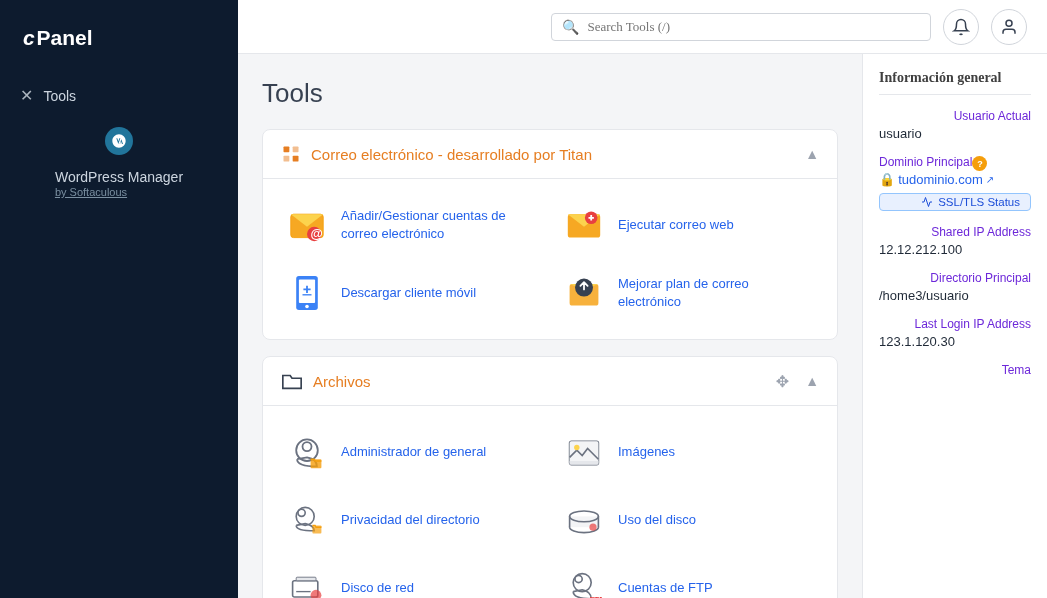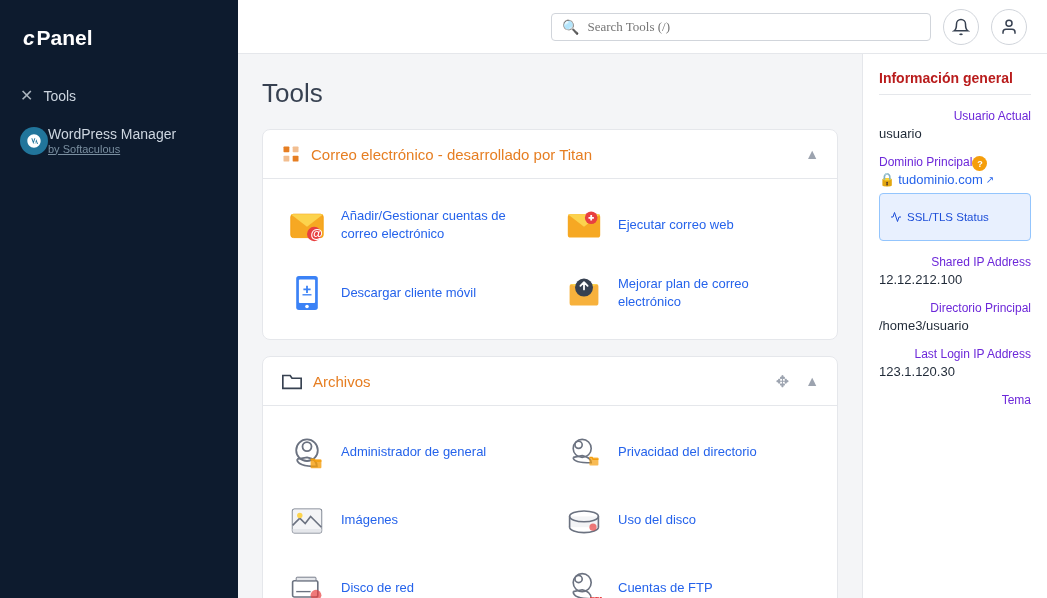--- a/index.html
+++ b/index.html
@@ -29,21 +29,22 @@
       gap: 10px;
     }
     #sidebar .nav-item .nav-icon { font-size: 16px; color: #aab4be; }
     #sidebar .wp-item {
       display: flex;
       align-items: center;
       padding: 10px 20px;
       color: #cdd6e0;
       cursor: pointer;
       font-size: 14px;
-      gap: 0;
+      gap: 14px;
+      flex-direction: column;
     }
     #sidebar .wp-item .wp-icon {
       width: 28px;
       height: 28px;
       background: #21759b;
       border-radius: 50%;
       display: flex;
       align-items: center;
       justify-content: center;
       font-size: 14px;
@@ -190,24 +191,25 @@
       width: 185px;
       background: #fff;
       border-left: 1px solid #e5e7eb;
       overflow-y: auto;
       padding: 16px;
       flex-shrink: 0;
     }
     #right-panel h2 {
       font-size: 14px;
       font-weight: 600;
-      color: #b91c1c;
+      color: #404040;
       margin-bottom: 14px;
       padding-bottom: 8px;
       border-bottom: 1px solid #e5e7eb;
+      font-family: Liberation Serif, serif;
     }
     .info-group { margin-bottom: 14px; }
     .info-label {
       font-size: 12px;
       color: #6d28d9;
       margin-bottom: 3px;
       text-align: right;
     }
     .info-value {
       font-size: 13px;
@@ -222,26 +224,26 @@
     }
     .info-link .ext-icon { font-size: 10px; color: #2563eb; }
     .ssl-btn {
       display: flex;
       align-items: center;
       gap: 5px;
       background: #e8f0fe;
       border: 1.5px solid #93c5fd;
       color: #1d4ed8;
       border-radius: 4px;
-      padding: 17px 10px;
+      padding: 2px 10px;
       font-size: 11.5px;
       cursor: pointer;
       margin-top: 6px;
       width: 100%;
-      justify-content: flex-start;
+      justify-content: flex-end;
     }
     .domain-info { display: flex; align-items: center; gap: 0; }
     .domain-question { 
       width: 15px; height: 15px;
       background: #f59e0b;
       border-radius: 50%;
       color: #fff;
       font-size: 9px;
       display: flex;
       align-items: center;
@@ -405,41 +407,41 @@
                 <rect x="24" y="28" width="12" height="10" rx="1" fill="#f59e0b" opacity="0.8"></rect>
                 <path d="M24,28 L28,28 L29,30 L36,30" fill="none" stroke="#f59e0b" stroke-width="1.5"></path>
               </svg>
             </div>
             <span class="tool-label">Administrador de general</span>
           </div>
 
           <div class="tool-item">
             <div class="tool-icon">
               <svg width="40" height="40" viewBox="0 0 40 40">
+                <rect x="4" y="8" width="32" height="26" rx="2" fill="none" stroke="#6b7280" stroke-width="1.8"></rect>
+                <rect x="4" y="8" width="32" height="26" rx="2" fill="#f3f4f6"></rect>
+                <polyline points="4,26 12,18 18,24 24,16 36,28" fill="none" stroke="#6b7280" stroke-width="1.8"></polyline>
+                <circle cx="12" cy="15" r="3" fill="#fcd34d"></circle>
+                <path d="M4,30 L36,30 L36,34 L4,34 Z" fill="#e5e7eb"></path>
+              </svg>
+            </div>
+            <span class="tool-label">Imágenes</span>
+          </div>
+
+          <div class="tool-item">
+            <div class="tool-icon">
+              <svg width="40" height="40" viewBox="0 0 40 40">
                 <circle cx="18" cy="16" r="10" fill="none" stroke="#6b7280" stroke-width="1.8"></circle>
                 <circle cx="14" cy="12" r="4" fill="none" stroke="#6b7280" stroke-width="1.8"></circle>
                 <path d="M8,26 Q8,32 28,32 Q28,26 18,24 Q8,26 8,26" fill="none" stroke="#6b7280" stroke-width="1.8"></path>
                 <rect x="26" y="26" width="10" height="9" rx="1" fill="#f59e0b" opacity="0.7"></rect>
                 <path d="M26,26 L29,26 L30,28 L36,28" fill="none" stroke="#f59e0b" stroke-width="1.5"></path>
               </svg>
             </div>
             <span class="tool-label">Privacidad del directorio</span>
-          </div>
-
-          <div class="tool-item">
-            <div class="tool-icon">
-              <svg width="40" height="40" viewBox="0 0 40 40">
-                <rect x="4" y="8" width="32" height="26" rx="2" fill="none" stroke="#6b7280" stroke-width="1.8"></rect>
-                <rect x="4" y="8" width="32" height="26" rx="2" fill="#f3f4f6"></rect>
-                <polyline points="4,26 12,18 18,24 24,16 36,28" fill="none" stroke="#6b7280" stroke-width="1.8"></polyline>
-                <circle cx="12" cy="15" r="3" fill="#fcd34d"></circle>
-                <path d="M4,30 L36,30 L36,34 L4,34 Z" fill="#e5e7eb"></path>
-              </svg>
-            </div>
-            <span class="tool-label">Imágenes</span>
           </div>
 
           <div class="tool-item">
             <div class="tool-icon">
               <svg width="40" height="40" viewBox="0 0 40 40">
                 <ellipse cx="20" cy="28" rx="16" ry="6" fill="none" stroke="#6b7280" stroke-width="1.8"></ellipse>
                 <rect x="4" y="16" width="32" height="12" rx="0" fill="#f3f4f6" stroke="none"></rect>
                 <ellipse cx="20" cy="16" rx="16" ry="6" fill="none" stroke="#6b7280" stroke-width="1.8"></ellipse>
                 <line x1="4" y1="16" x2="4" y2="28" stroke="#6b7280" stroke-width="1.8"></line>
                 <line x1="36" y1="16" x2="36" y2="28" stroke="#6b7280" stroke-width="1.8"></line>

